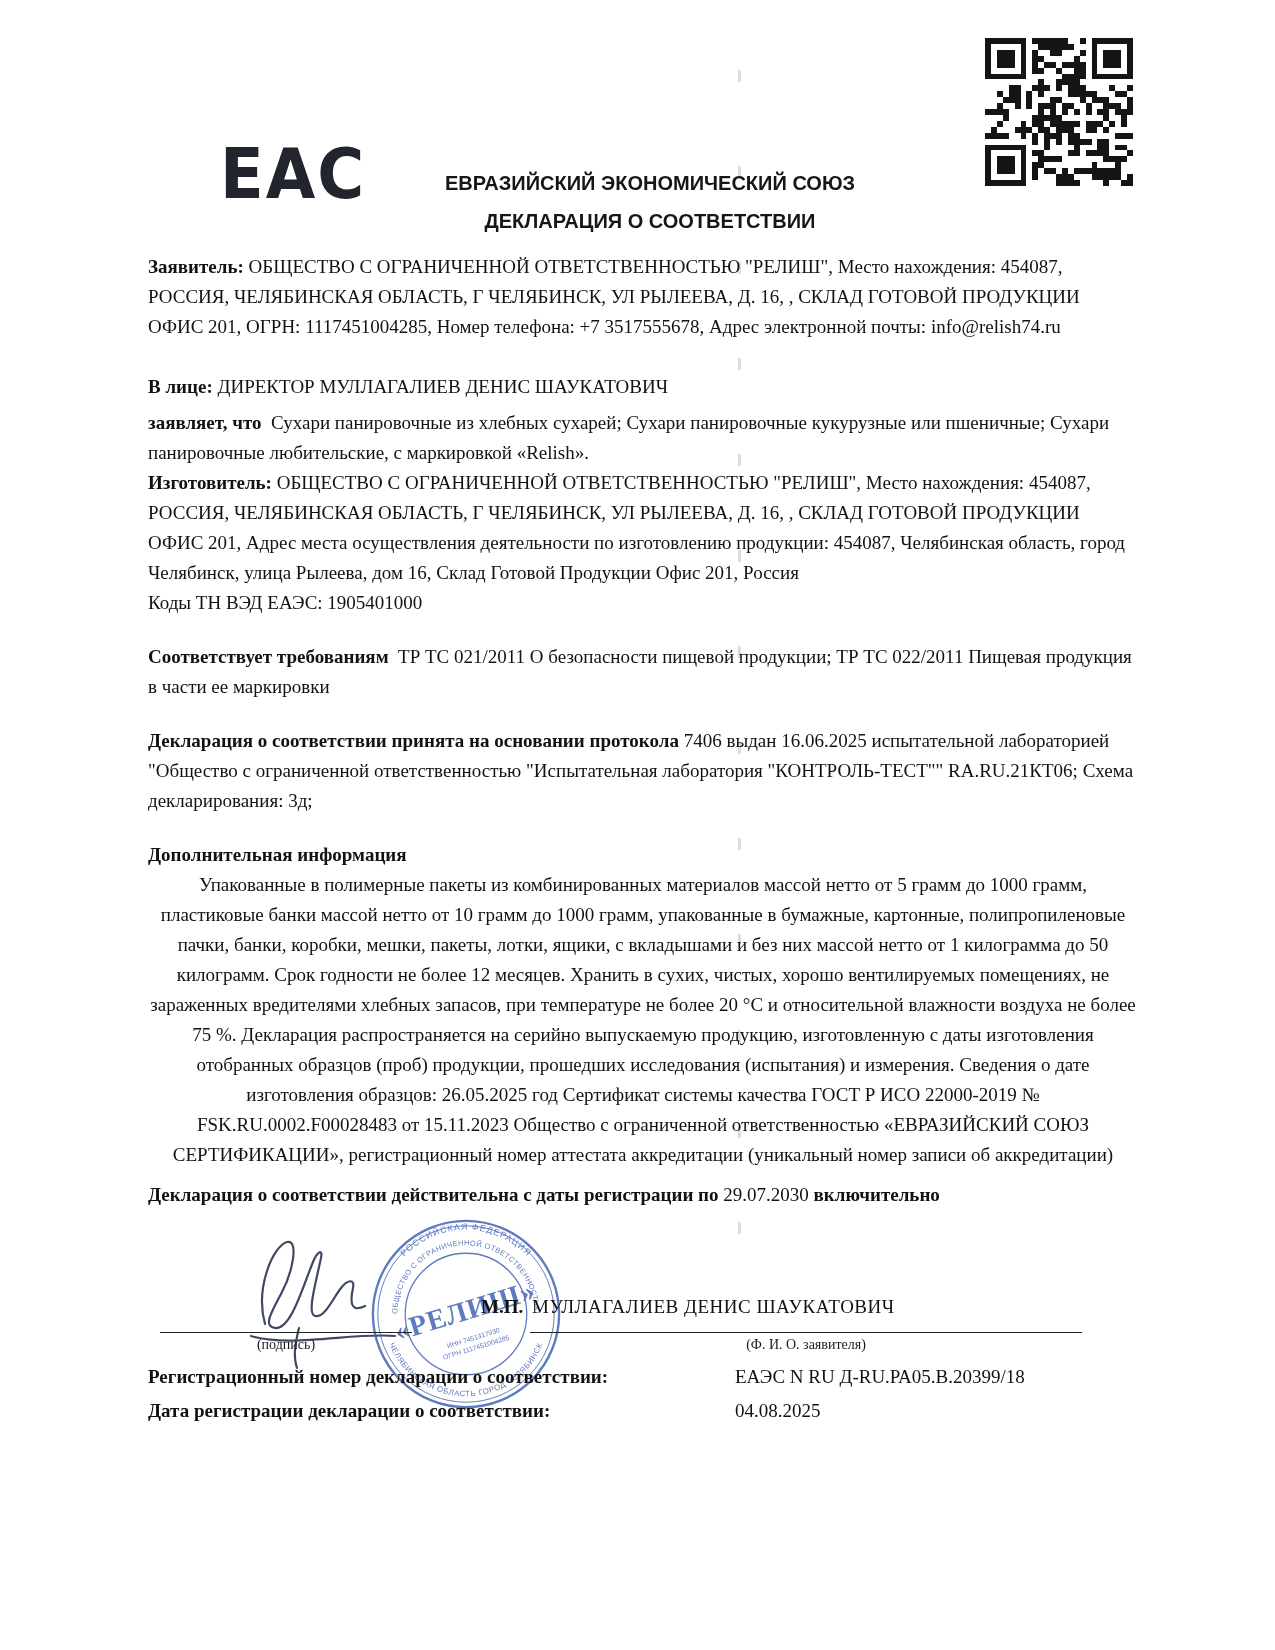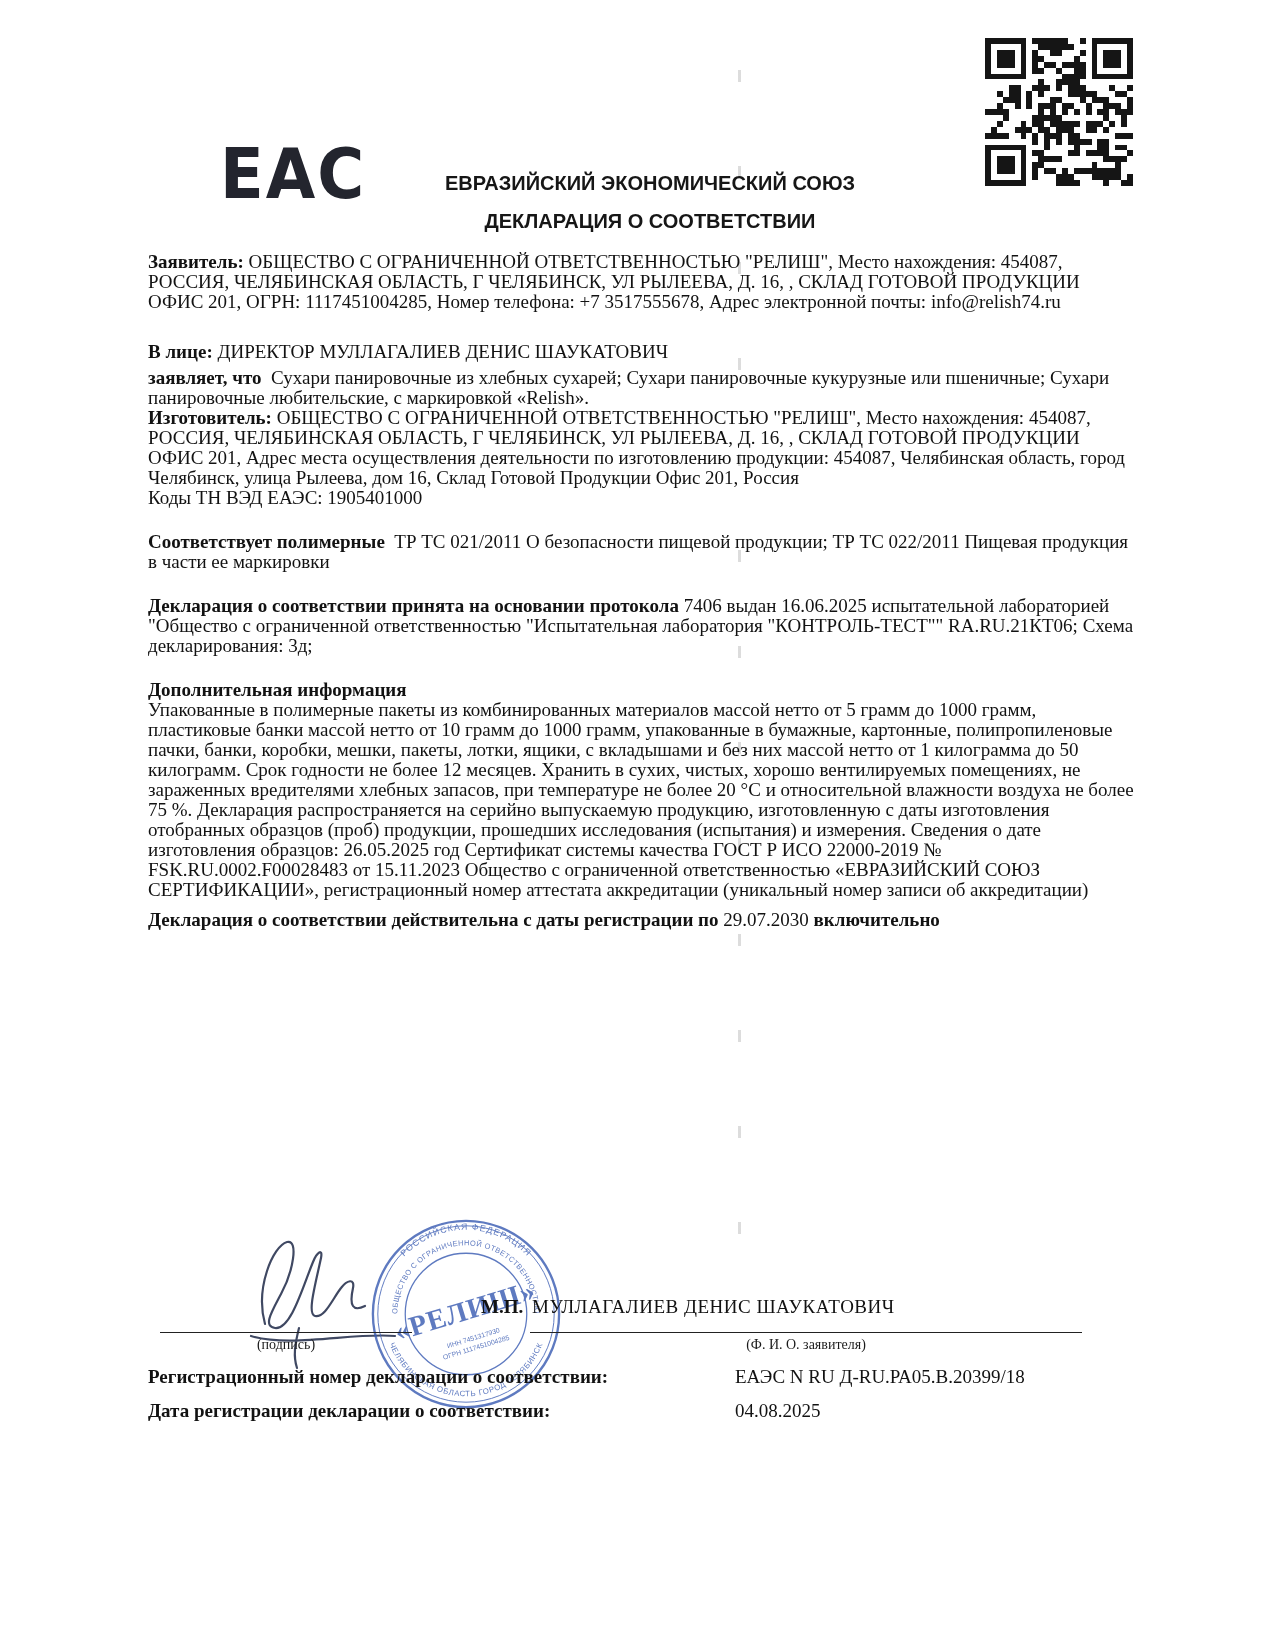--- a/index.html
+++ b/index.html
@@ -16,27 +16,27 @@
   .qr { position:absolute; left:985px; top:38px; width:148px; height:148px; }
   .eac {
     position:absolute; left:220px; top:142px; font-family:"DejaVu Sans",sans-serif;
     font-weight:bold; font-size:64px; line-height:1; letter-spacing:2px; color:#23252e;
     transform:scaleY(1.08);
   }
   .title { position:absolute; left:290px; width:720px; text-align:center;
     font-family:"Liberation Sans","DejaVu Sans",sans-serif; font-weight:bold; font-size:20px; color:#161616; }
   .t1 { top:172px; }
   .t2 { top:210px; }
-  .content { position:absolute; left:148px; top:252px; width:990px; font-size:19px; line-height:20px; }
+  .content { position:absolute; left:148px; top:252px; width:990px; font-size:19px; line-height:30px; }
   .content p { margin:0; }
   .b { font-weight:bold; }
   .mb-lg { margin-bottom:30px !important; }
   .mb-sm { margin-bottom:6px !important; }
   .mb-md { margin-bottom:24px !important; }
-  .mb-xs { margin-bottom:10px !important; }
+  .mb-xs { margin-bottom:10px !important;text-align:center; }
   .signature { position:absolute; left:235px; top:1228px; width:185px; height:142px; }
   .stamp { position:absolute; left:368px; top:1216px; width:196px; height:196px; opacity:.82; }
   .mp { position:absolute; left:481px; top:1296px; font-weight:bold; font-size:19px; }
   .signatory { position:absolute; left:532px; top:1296px; font-size:19px; letter-spacing:.5px; }
   .sigline { position:absolute; top:1332px; border-top:1.6px solid #222; height:0; }
   .sl1 { left:160px; width:252px; }
   .sl2 { left:530px; width:552px; }
   .caption { position:absolute; top:1337px; font-size:14px; text-align:center; color:#1a1a1a; }
   .c1 { left:160px; width:252px; }
   .c2 { left:530px; width:552px; }
@@ -379,21 +379,21 @@
     <p class="mb-lg"><span class="b">Заявитель:</span> <span>ОБЩЕСТВО С ОГРАНИЧЕННОЙ ОТВЕТСТВЕННОСТЬЮ "РЕЛИШ", Место нахождения: 454087, РОССИЯ, ЧЕЛЯБИНСКАЯ ОБЛАСТЬ, Г ЧЕЛЯБИНСК, УЛ РЫЛЕЕВА, Д. 16,  , СКЛАД ГОТОВОЙ ПРОДУКЦИИ ОФИС 201, ОГРН: 1117451004285, Номер телефона: +7 3517555678, Адрес электронной почты: info@relish74.ru</span></p>
 
     <p class="mb-sm"><span class="b">В лице:</span> <span>ДИРЕКТОР МУЛЛАГАЛИЕВ ДЕНИС ШАУКАТОВИЧ</span></p>
 
     <p><span class="b">заявляет, что</span>&nbsp; <span>Сухари панировочные из хлебных сухарей; Сухари панировочные кукурузные или пшеничные; Сухари панировочные любительские, с маркировкой «Relish».</span></p>
 
     <p><span class="b">Изготовитель:</span> <span>ОБЩЕСТВО С ОГРАНИЧЕННОЙ ОТВЕТСТВЕННОСТЬЮ "РЕЛИШ", Место нахождения: 454087, РОССИЯ, ЧЕЛЯБИНСКАЯ ОБЛАСТЬ, Г ЧЕЛЯБИНСК, УЛ РЫЛЕЕВА, Д. 16,  , СКЛАД ГОТОВОЙ ПРОДУКЦИИ ОФИС 201, Адрес места осуществления деятельности по изготовлению продукции: 454087, Челябинская область, город Челябинск, улица Рылеева, дом 16, Склад Готовой Продукции Офис 201, Россия</span></p>
 
     <p class="mb-md">Коды ТН ВЭД ЕАЭС: 1905401000</p>
 
-    <p class="mb-md"><span class="b">Соответствует полимерные</span>&nbsp; <span>ТР ТС 021/2011 О безопасности пищевой продукции; ТР ТС 022/2011 Пищевая продукция в части ее маркировки</span></p>
+    <p class="mb-md"><span class="b">Соответствует требованиям</span>&nbsp; <span>ТР ТС 021/2011 О безопасности пищевой продукции; ТР ТС 022/2011 Пищевая продукция в части ее маркировки</span></p>
 
     <p class="mb-md"><span class="b">Декларация о соответствии принята на основании протокола</span> <span>7406 выдан 16.06.2025 испытательной лабораторией "Общество с ограниченной ответственностью "Испытательная лаборатория "КОНТРОЛЬ-ТЕСТ"" RA.RU.21КТ06; Схема декларирования: 3д;</span></p>
 
     <p class="b">Дополнительная информация</p>
     <p class="mb-xs">Упакованные в полимерные пакеты из комбинированных материалов массой нетто от 5 грамм до 1000 грамм, пластиковые банки массой нетто от 10 грамм до 1000 грамм, упакованные в бумажные, картонные, полипропиленовые пачки, банки, коробки, мешки, пакеты, лотки, ящики, с вкладышами и без них массой нетто от 1 килограмма до 50 килограмм. Срок годности не более 12 месяцев. Хранить в сухих, чистых, хорошо вентилируемых помещениях, не зараженных вредителями хлебных запасов, при температуре не более 20 °С и относительной влажности воздуха не более 75 %. Декларация распространяется на серийно выпускаемую продукцию, изготовленную с даты изготовления отобранных образцов (проб) продукции, прошедших исследования (испытания) и измерения. Сведения о дате изготовления образцов: 26.05.2025 год Сертификат системы качества ГОСТ Р ИСО 22000-2019 № FSK.RU.0002.F00028483 от 15.11.2023 Общество с ограниченной ответственностью «ЕВРАЗИЙСКИЙ СОЮЗ СЕРТИФИКАЦИИ», регистрационный номер аттестата аккредитации (уникальный номер записи об аккредитации)</p>
 
     <p><span class="b">Декларация о соответствии действительна с даты регистрации по</span> <span>29.07.2030</span> <span class="b">включительно</span></p>
 
   </div>
 

